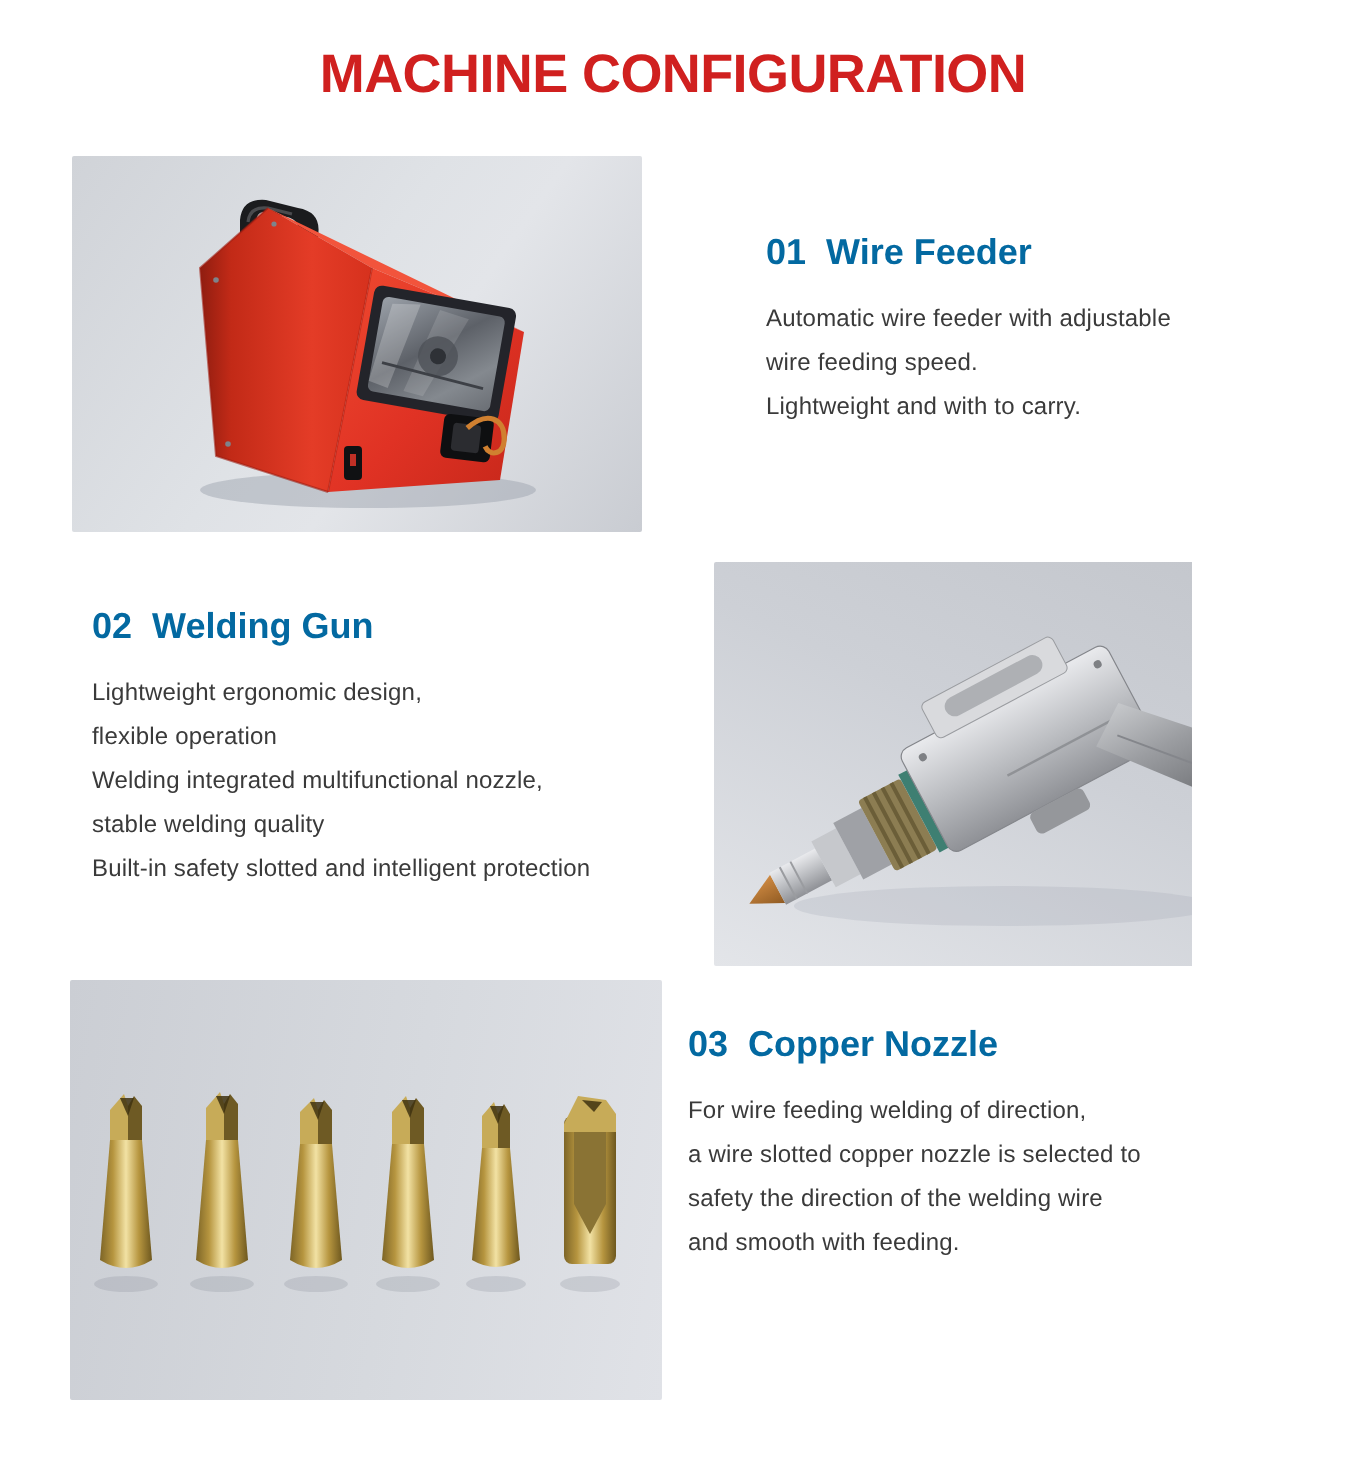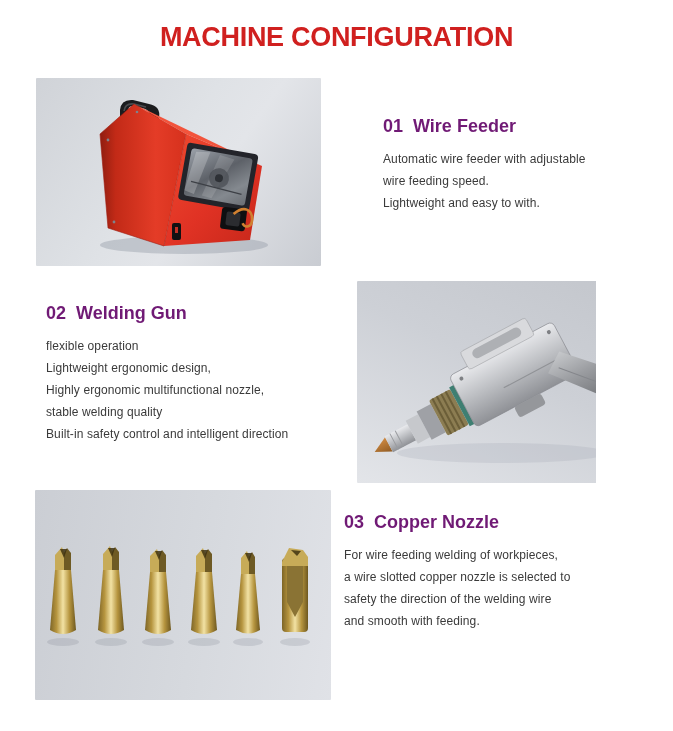--- a/index.html
+++ b/index.html
@@ -16,21 +16,21 @@
   
   .photo{border-radius:1px;overflow:hidden;}
   #photo-feeder{left:36px;top:78px;width:285px;height:188px;
     background:linear-gradient(125deg,#d0d3d8 0%,#dfe2e6 45%,#e3e5e9 60%,#c9ccd2 100%);}
   #photo-gun{left:357px;top:281px;width:284px;height:202px;
     background:linear-gradient(205deg,#c3c6cc 0%,#cdd0d6 45%,#e3e5e9 100%);}
   #photo-nozzle{left:35px;top:490px;width:296px;height:210px;
     background:linear-gradient(100deg,#cbced4 0%,#d6d9de 55%,#e0e2e7 100%);}
   .photo svg{display:block;width:100%;height:100%;}
   
-  .sec-head{font-size:18px;font-weight:bold;color:#701a75;margin:0 0 11px 0;white-space:nowrap;}
+  .sec-head{font-size:18px;font-weight:bold;color:#0369a1;margin:0 0 11px 0;white-space:nowrap;}
   .sec-head .num{margin-right:10px;}
   .sec-body{font-size:12px;line-height:22px;color:#3a3a3a;letter-spacing:0.1px;}
   .sec-body div{white-space:nowrap;}
   #sec1-text{left:383px;top:116px;width:275px;}
   #sec2-text{left:46px;top:303px;width:330px;}
   #sec3-text{left:344px;top:512px;width:315px;}
 </style>
 </head>
 <body>
 
@@ -100,34 +100,34 @@
     </svg>
   </div>
 
   <div id="sec1-text" class="abs">
     <h3 class="sec-head">
       <span class="num">01</span><span>Wire Feeder</span>
     </h3>
     <div class="sec-body">
       <div>Automatic wire feeder with adjustable</div>
       <div>wire feeding speed.</div>
-      <div>Lightweight and easy to with.</div>
+      <div>Lightweight and with to carry.</div>
     </div>
   </div>
 
   <div id="sec2-text" class="abs">
     <h3 class="sec-head">
       <span class="num">02</span><span>Welding Gun</span>
     </h3>
     <div class="sec-body">
+      <div>Lightweight ergonomic design,</div>
       <div>flexible operation</div>
-      <div>Lightweight ergonomic design,</div>
-      <div>Highly ergonomic multifunctional nozzle,</div>
+      <div>Welding integrated multifunctional nozzle,</div>
       <div>stable welding quality</div>
-      <div>Built-in safety control and intelligent direction</div>
+      <div>Built-in safety slotted and intelligent protection</div>
     </div>
   </div>
 
   <div id="photo-gun" class="abs photo">
     <svg viewBox="0 0 284 202">
       <defs>
         <linearGradient id="gSteel" x1="0" y1="0" x2="0" y2="1">
           <stop offset="0" stop-color="#e9eaed"></stop>
             <stop offset="0.5" stop-color="#bcbec2"></stop>
           <stop offset="1" stop-color="#8f9196"></stop>
@@ -240,20 +240,20 @@
         <polygon points="252,76 268,76 268,112 260,127 252,112" fill="#8a7334"></polygon>
       </g>
     </svg>
   </div>
 
   <div id="sec3-text" class="abs">
     <h3 class="sec-head">
       <span class="num">03</span><span>Copper Nozzle</span>
     </h3>
     <div class="sec-body">
-      <div>For wire feeding welding of workpieces,</div>
+      <div>For wire feeding welding of direction,</div>
       <div>a wire slotted copper nozzle is selected to</div>
       <div>safety the direction of the welding wire</div>
       <div>and smooth with feeding.</div>
     </div>
   </div>
 
 </div>
 
 </body></html>

